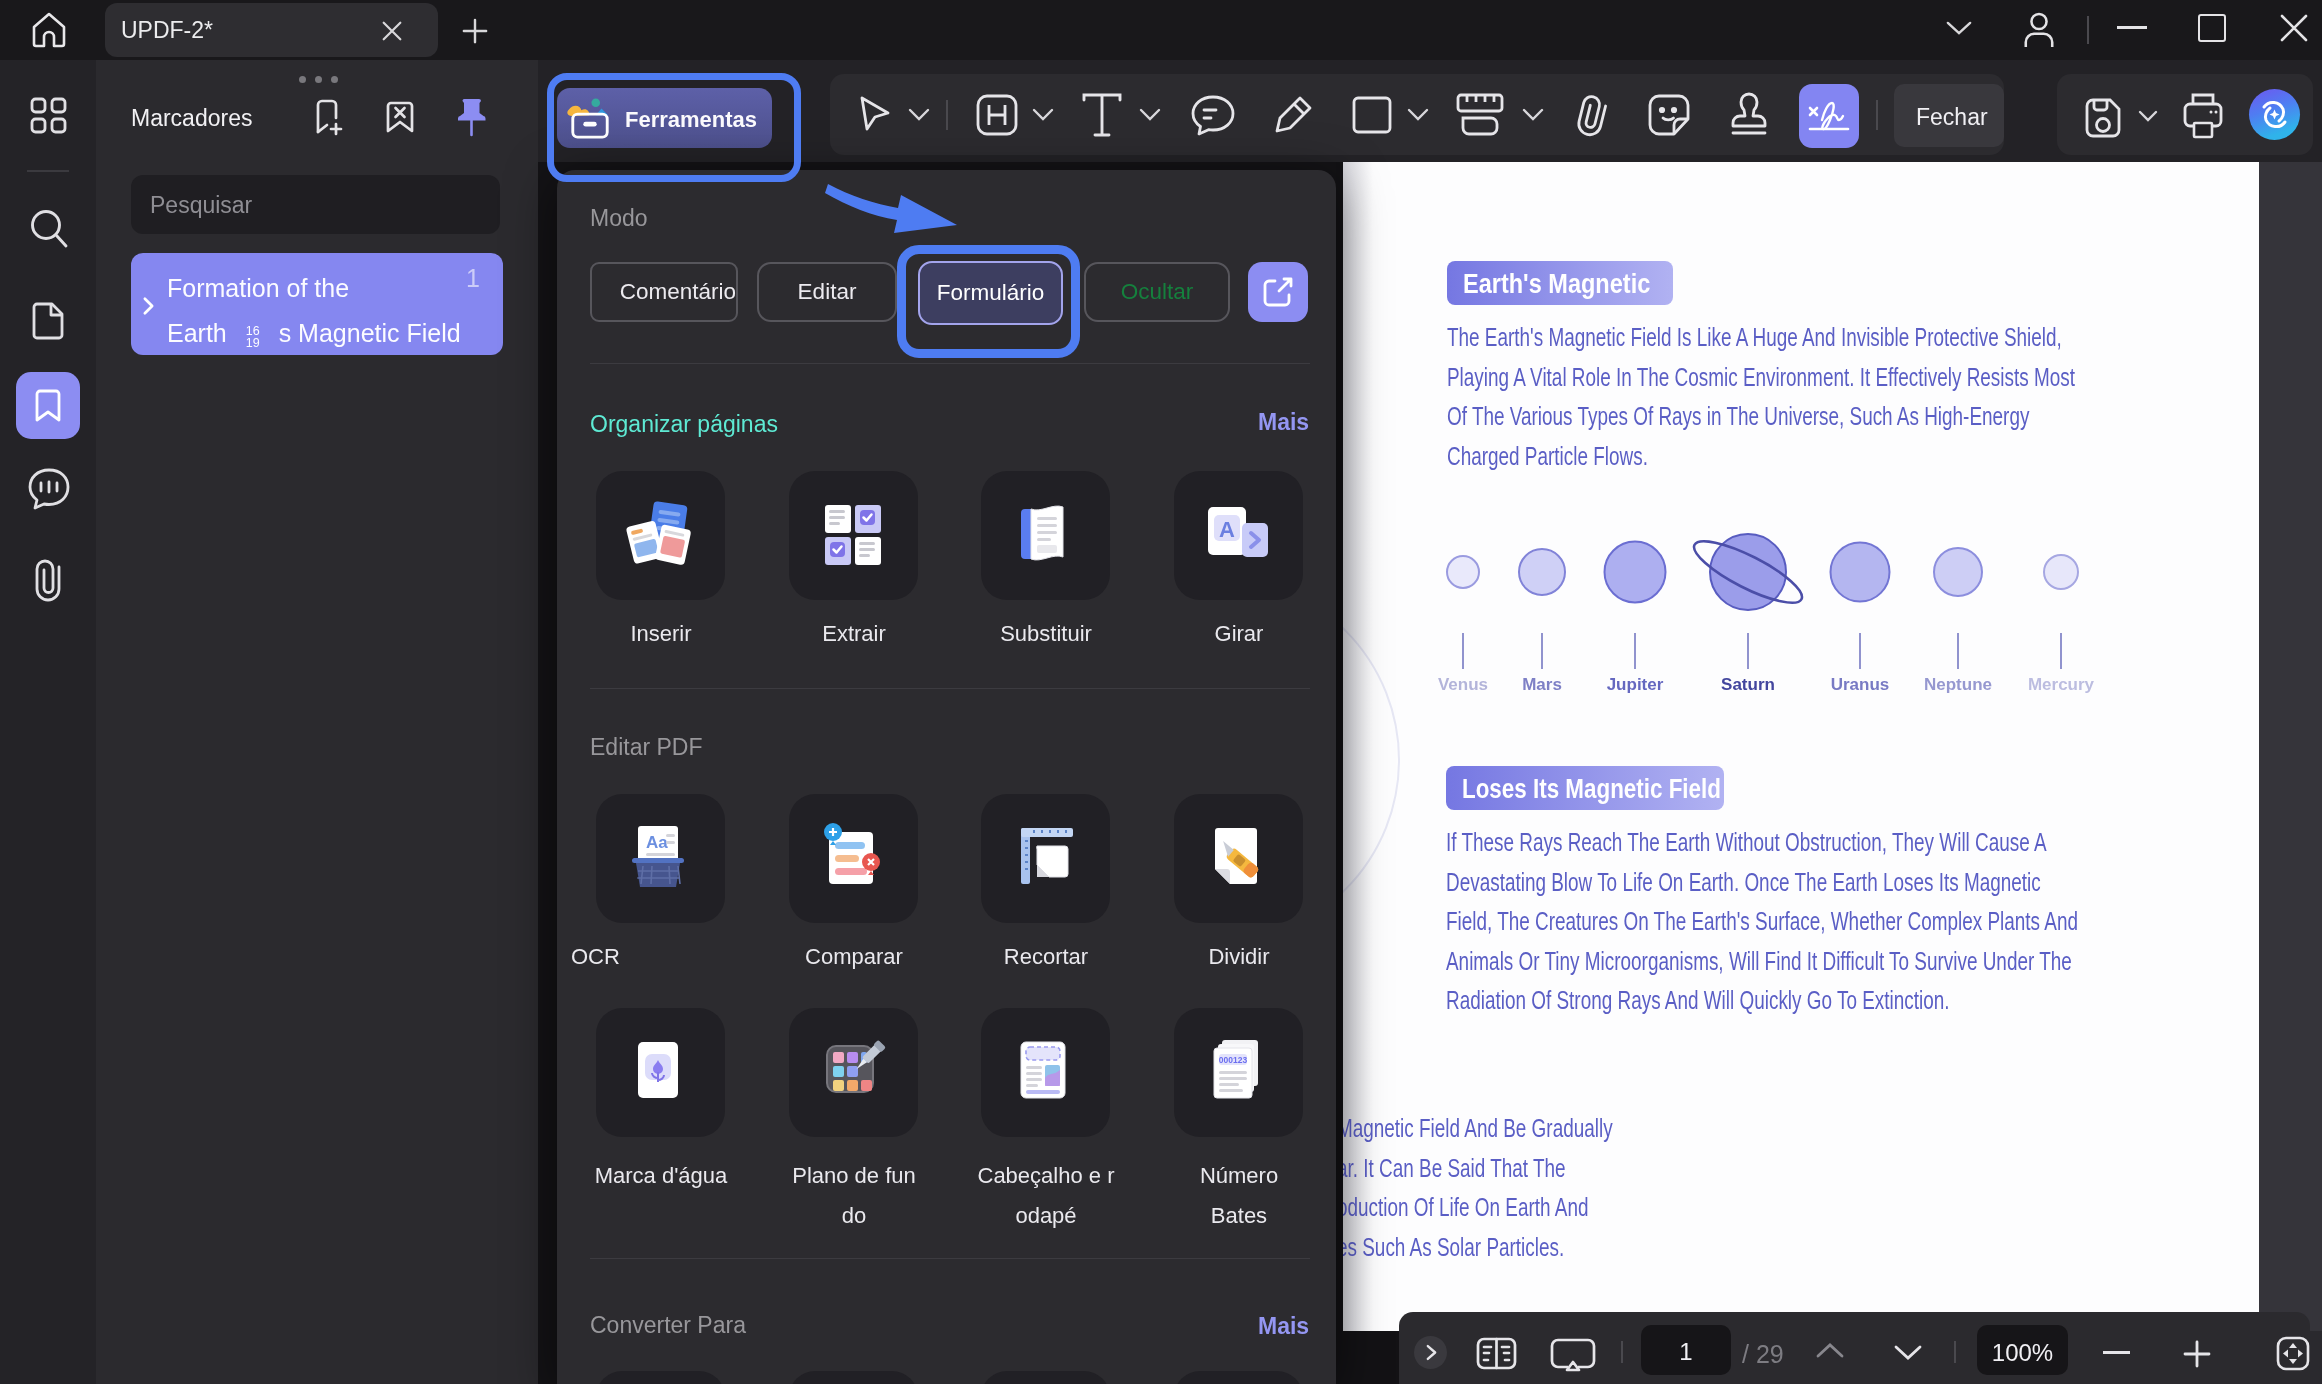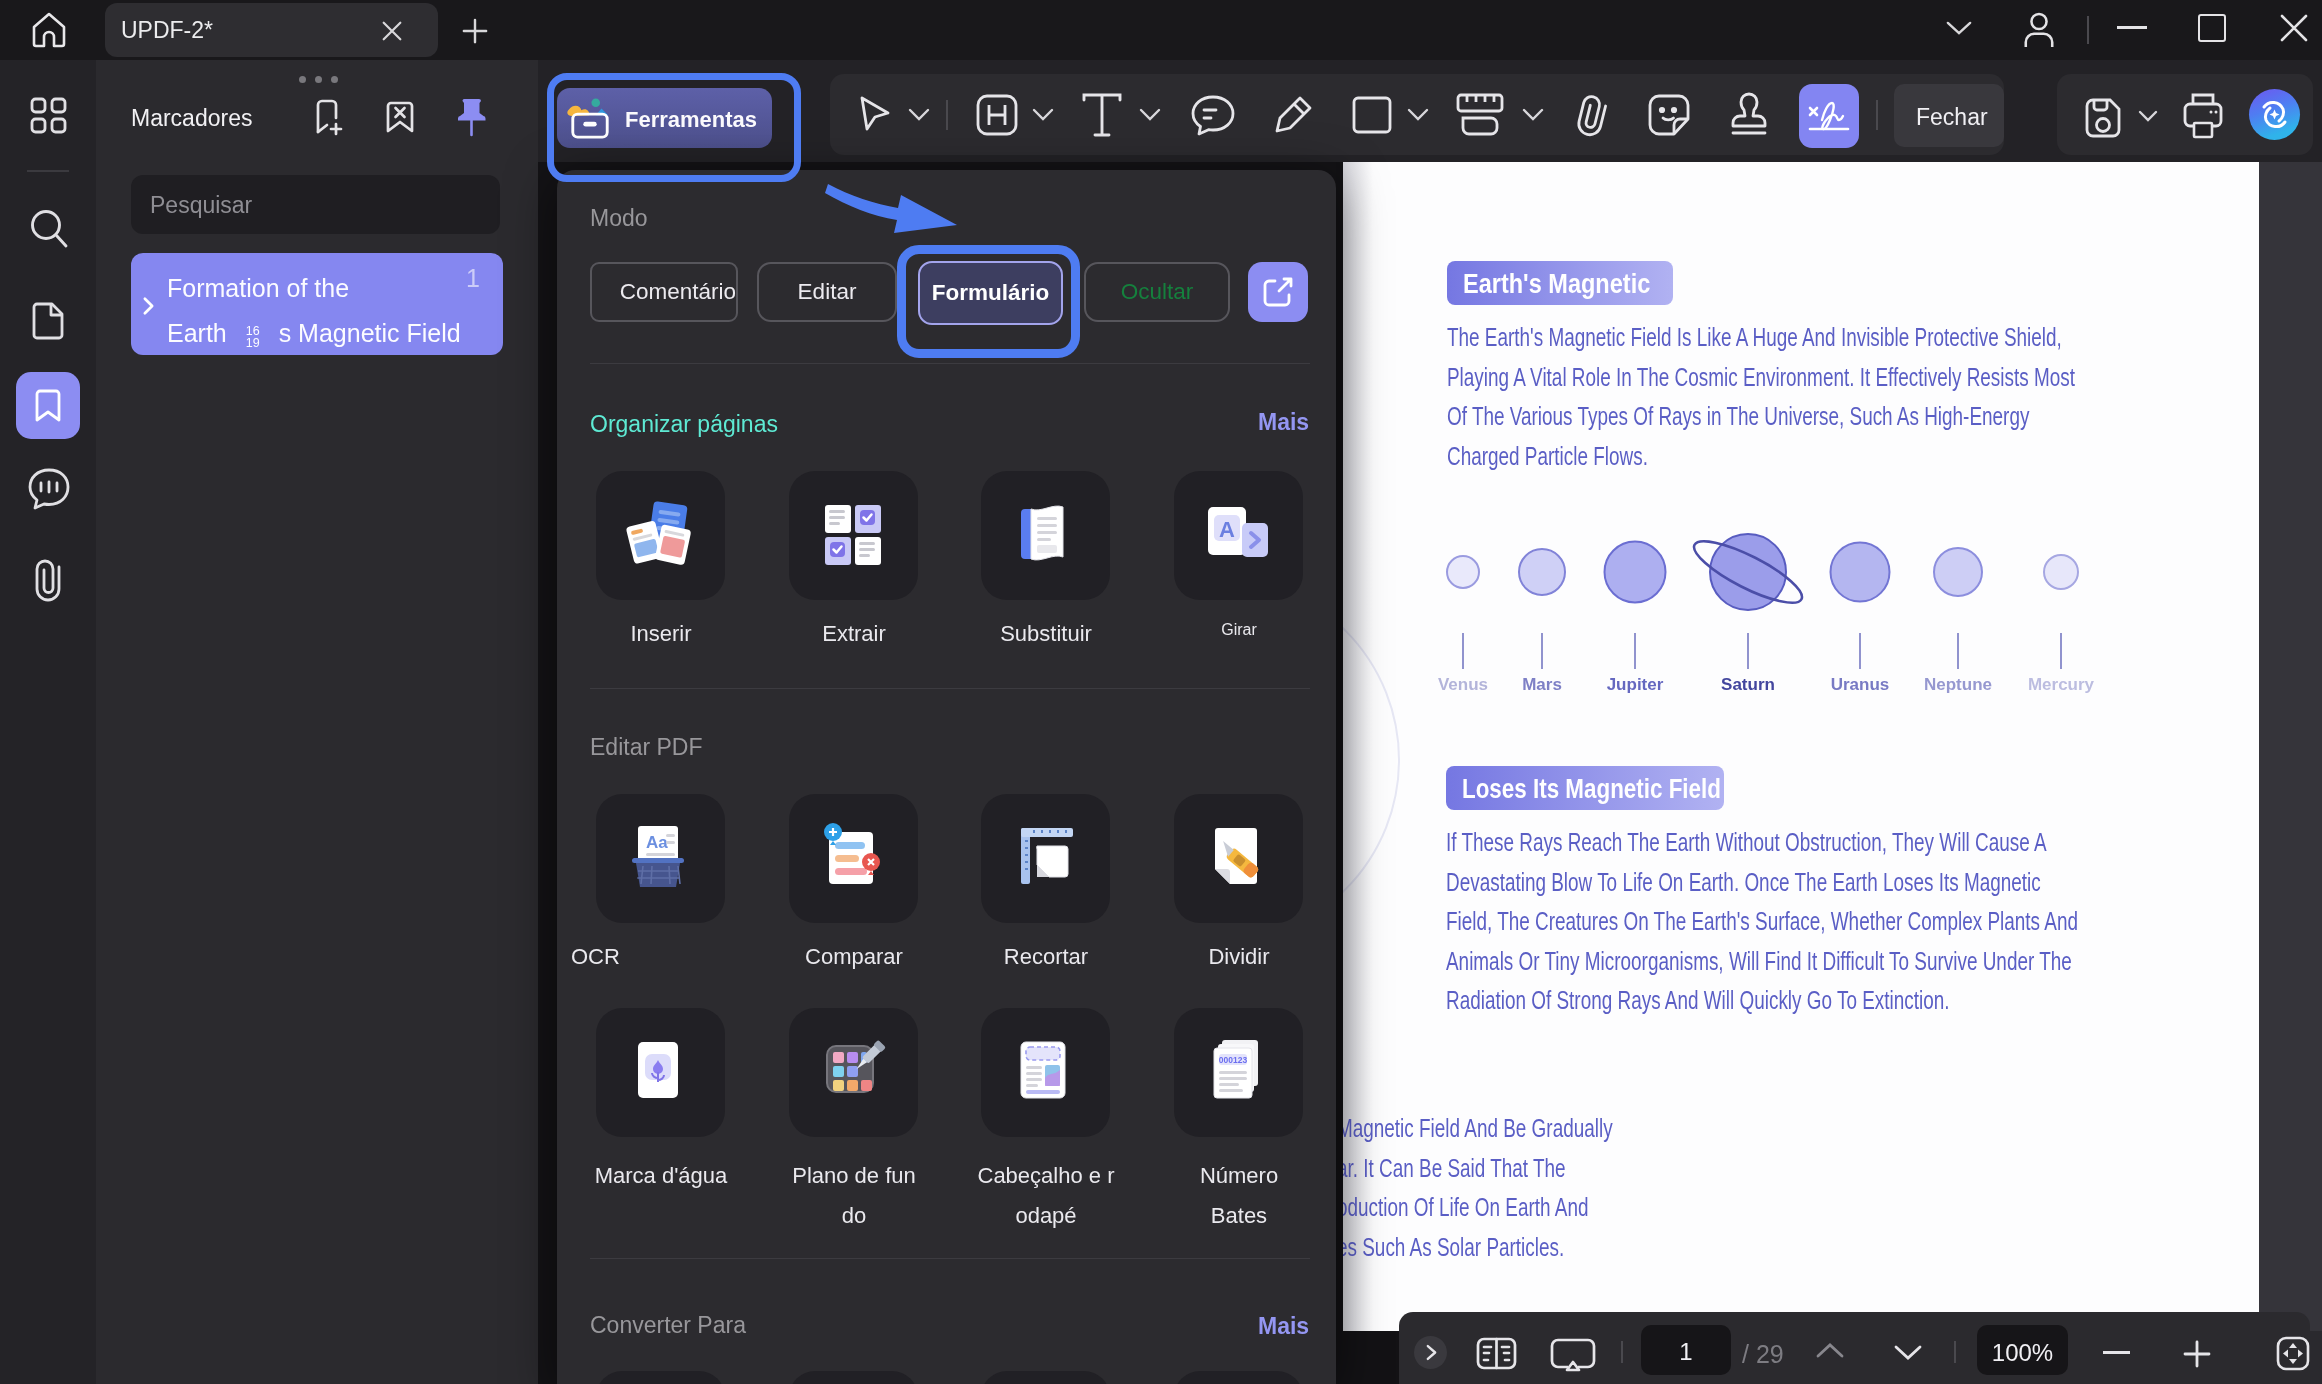--- a/index.html
+++ b/index.html
@@ -273,21 +273,21 @@
       <path d="M17 29 l-4 -5 h8 Z"></path>
       <path d="M7 18.5 l5 -4 v8 Z"></path>
       <path d="M27 18.5 l-5 -4 v8 Z"></path>
     </g>
   </svg>
 
 <div class="abs" style="left:557px;top:170px;width:779px;height:1214px;background:#2c2b2f;border-radius:18px 18px 0 0;box-shadow:0 10px 50px rgba(0,0,0,0.55)"></div>
 <div class="abs" style="left:590px;top:205px;font-size:23px;color:#98979b">Modo</div>
 <div class="abs" style="left:590px;top:262px;width:148px;height:60px;border:2px solid #57565c;border-radius:9px;text-align:right;line-height:56px;font-size:22.5px;color:#eceaef">Comentário</div>
 <div class="abs" style="left:757px;top:262px;width:140px;height:60px;border:2px solid #57565c;border-radius:14px;text-align:center;line-height:56px;font-size:22.5px;color:#eceaef">Editar</div>
-<div class="abs" style="left:918px;top:261px;width:145px;height:64px;background:#3d3e60;border:2px solid #a3a4ec;border-radius:14px;text-align:center;line-height:60px;font-size:22.5px;font-weight:bold;color:#ffffff">Formulário</div>
+<div class="abs" style="left:918px;top:261px;width:145px;height:64px;background:#3d3e60;border:2px solid #a3a4ec;border-radius:14px;text-align:center;line-height:60px;font-size:22.5px;font-weight:normal;color:#ffffff">Formulário</div>
 <div class="abs" style="left:1084px;top:262px;width:146px;height:60px;border:2px solid #57565c;border-radius:14px;text-align:center;line-height:56px;font-size:22.5px;color:#15803d">Ocultar</div>
 <div class="abs" style="left:1248px;top:262px;width:60px;height:60px;background:#8c8df2;border-radius:14px"></div>
 <svg class="abs" style="left:1262px;top:276px" width="32" height="32" viewBox="0 0 32 32" fill="none" stroke="#ffffff" stroke-width="2.8" stroke-linecap="round" stroke-linejoin="round">
     <path d="M29 10 V3 h-7 M29 3 L17 15"></path>
     <path d="M13 5 H7 a4 4 0 0 0 -4 4 v16 a4 4 0 0 0 4 4 h16 a4 4 0 0 0 4 -4 v-6"></path>
   </svg>
 <div class="abs" style="left:590px;top:363px;width:720px;height:1px;background:#3c3b40"></div>
 <div class="abs" style="left:590px;top:411px;font-size:23px;color:#5eead4">Organizar páginas</div>
 <div class="abs" style="left:1258px;top:409px;font-size:23px;font-weight:bold;color:#9496f2">Mais</div>
 <div class="abs" style="left:596px;top:471px;width:129px;height:129px;background:#212025;border-radius:26px"></div>
@@ -343,21 +343,21 @@
   </svg>
 <div class="abs" style="left:956px;top:621px;width:180px;text-align:center;font-size:22px;color:#eae9ee">Substituir</div>
 <div class="abs" style="left:1174px;top:471px;width:129px;height:129px;background:#212025;border-radius:26px"></div>
 <svg class="abs" style="left:1204px;top:501px" width="69" height="69" viewBox="0 0 69 69">
     <rect x="4" y="6" width="38" height="48" rx="5" fill="#ffffff"></rect>
     <rect x="10" y="14" width="26" height="26" rx="5" fill="#dfdffa"></rect>
     <text x="23" y="36" font-size="22" font-weight="bold" fill="#6b7fe0" text-anchor="middle" font-family="Liberation Sans,sans-serif">A</text>
     <rect x="38" y="22" width="26" height="34" rx="5" fill="#c8cbf8"></rect>
     <path d="M47 32 l8 7 -8 7" stroke="#8a90ea" stroke-width="4" fill="none" stroke-linecap="round" stroke-linejoin="round"></path>
   </svg>
-<div class="abs" style="left:1149px;top:621px;width:180px;text-align:center;font-size:16px;color:#eae9ee">Girar</div>
+<div class="abs" style="left:1149px;top:621px;width:180px;text-align:center;font-size:22px;color:#eae9ee">Girar</div>
 <div class="abs" style="left:590px;top:688px;width:720px;height:1px;background:#3c3b40"></div>
 <div class="abs" style="left:590px;top:734px;font-size:23px;color:#98979b">Editar PDF</div>
 <div class="abs" style="left:596px;top:794px;width:129px;height:129px;background:#212025;border-radius:26px"></div>
 <svg class="abs" style="left:626px;top:824px" width="69" height="69" viewBox="0 0 69 69">
     <rect x="12" y="2" width="40" height="36" rx="3" fill="#ffffff"></rect>
     <text x="20" y="24" font-size="17" font-weight="bold" fill="#6b8fe0" font-family="Liberation Sans,sans-serif">Aa</text>
     <g fill="#d4d4da">
       <rect x="40" y="10" width="9" height="3" rx="1.5"></rect>
       <rect x="40" y="17" width="9" height="3" rx="1.5"></rect>
       <rect x="20" y="29" width="29" height="3" rx="1.5"></rect>

